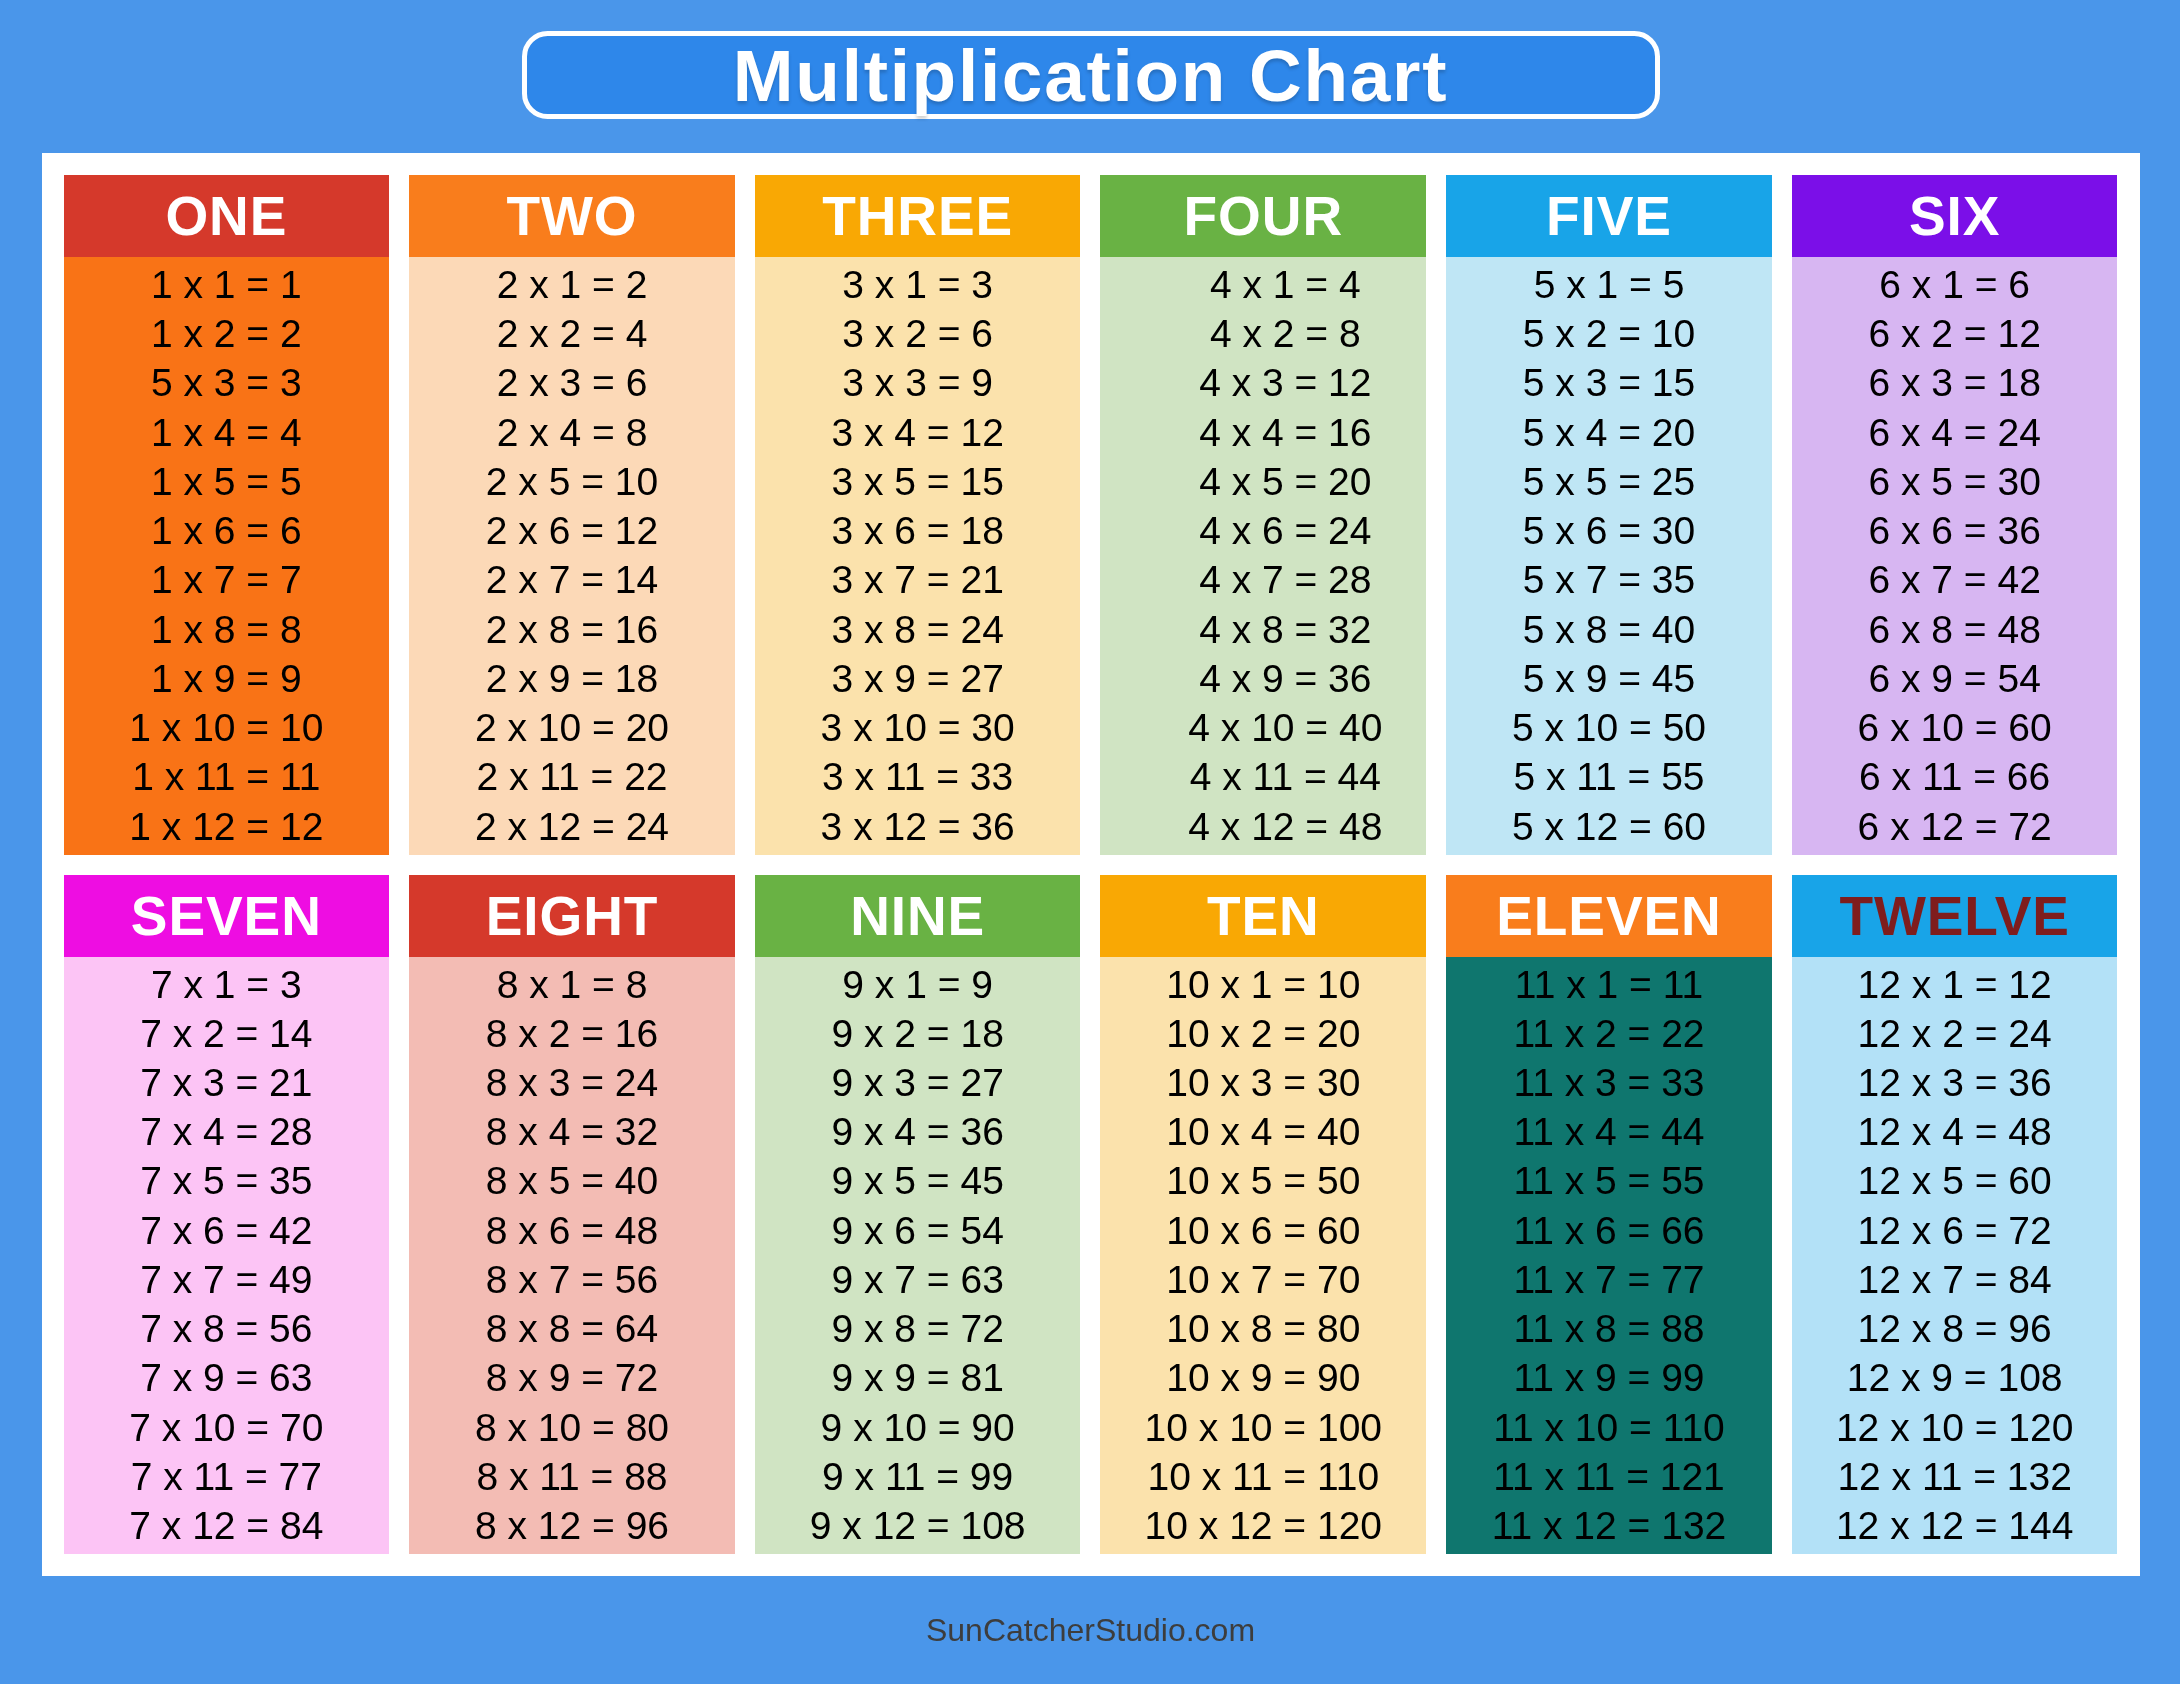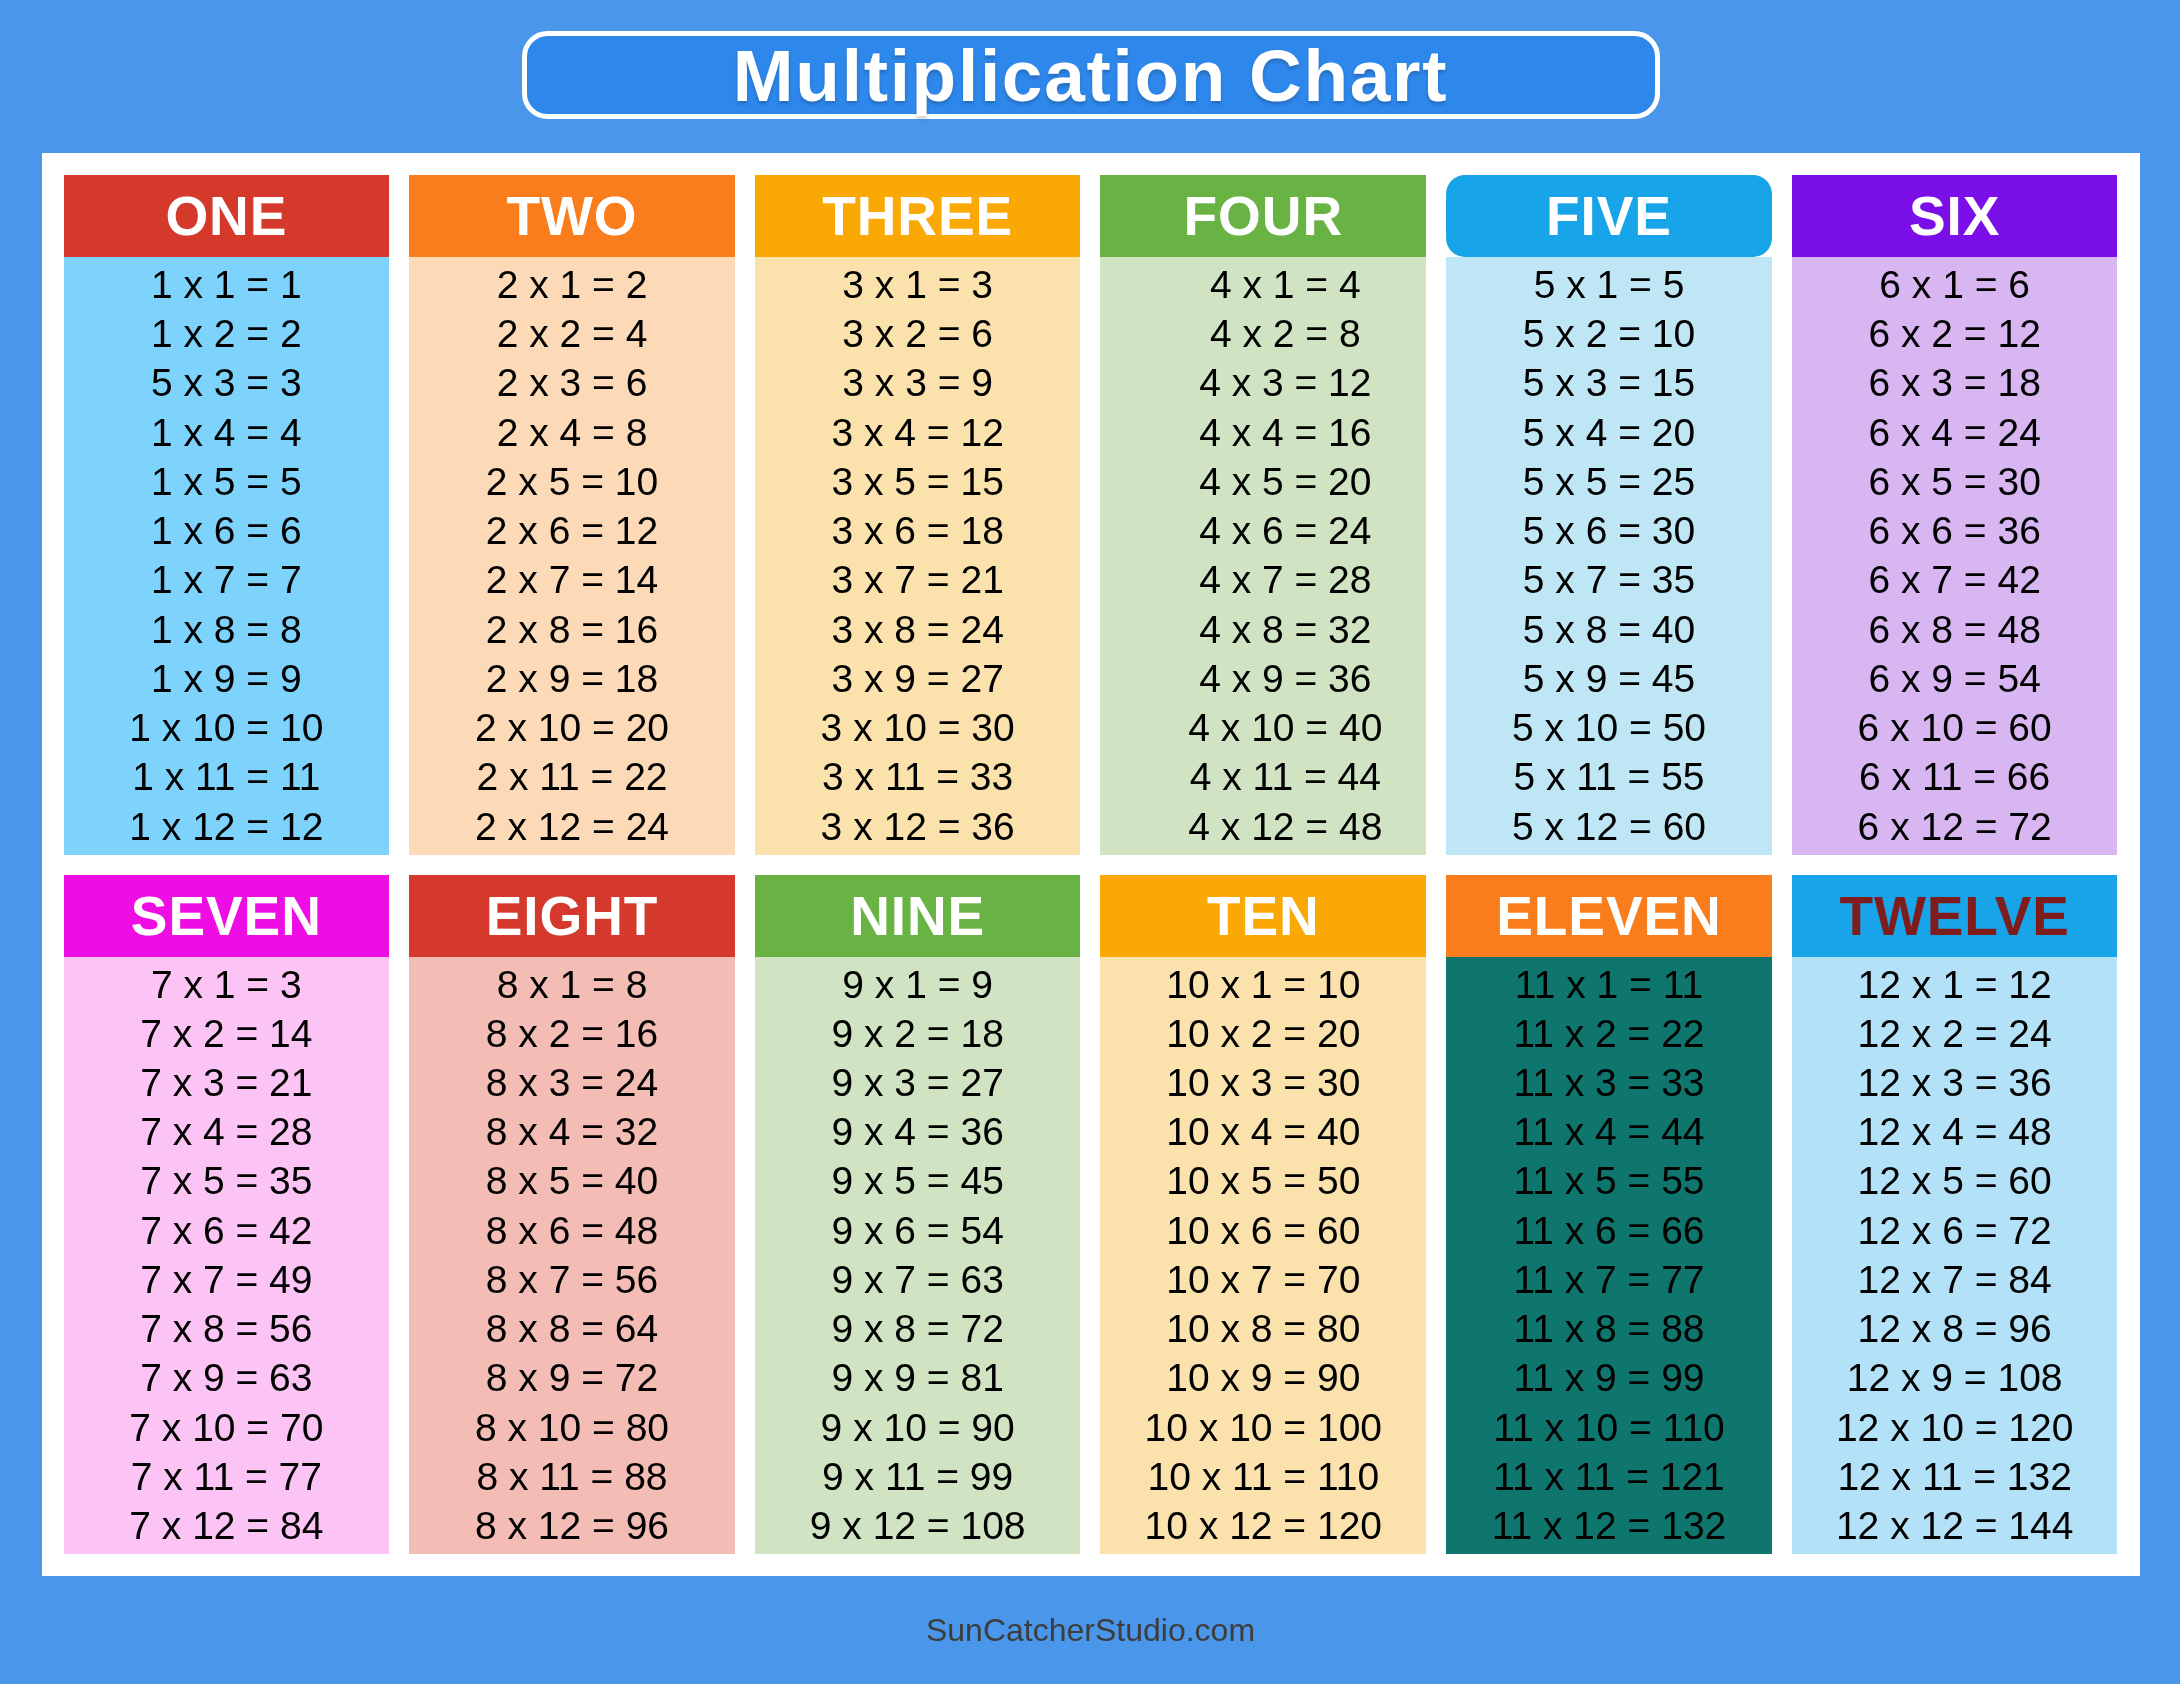--- a/index.html
+++ b/index.html
@@ -102,21 +102,21 @@
 
 <div class="canvas">
 
   <div class="title-banner">
     <div class="title-text">Multiplication Chart</div>
   </div>
 
   <div class="panel" id="tables-grid">
   <div class="mtable">
     <div class="mtable-header" style="background: rgb(213, 57, 43); color: rgb(255, 255, 255);">ONE</div>
-    <div class="mtable-body" style="background: #7dd3fc; justify-content: center;">
+    <div class="mtable-body" style="background: #f97316; justify-content: center;">
           <div class="fact-row">1 x 1 = 1</div>
           <div class="fact-row">1 x 2 = 2</div>
           <div class="fact-row">5 x 3 = 3</div>
           <div class="fact-row">1 x 4 = 4</div>
           <div class="fact-row">1 x 5 = 5</div>
           <div class="fact-row">1 x 6 = 6</div>
           <div class="fact-row">1 x 7 = 7</div>
           <div class="fact-row">1 x 8 = 8</div>
           <div class="fact-row">1 x 9 = 9</div>
           <div class="fact-row">1 x 10 = 10</div>
@@ -173,21 +173,21 @@
           <div class="fact-row">4 x 7 = 28</div>
           <div class="fact-row">4 x 8 = 32</div>
           <div class="fact-row">4 x 9 = 36</div>
           <div class="fact-row">4 x 10 = 40</div>
           <div class="fact-row">4 x 11 = 44</div>
           <div class="fact-row">4 x 12 = 48</div>
         </div>
   </div>
 
   <div class="mtable">
-    <div class="mtable-header" style="background: rgb(24, 164, 232); color: rgb(255, 255, 255); border-radius: 19px;">FIVE</div>
+    <div class="mtable-header" style="background: rgb(24, 164, 232); color: rgb(255, 255, 255);">FIVE</div>
     <div class="mtable-body" style="background: rgb(191, 230, 245);">
           <div class="fact-row">5 x 1 = 5</div>
           <div class="fact-row">5 x 2 = 10</div>
           <div class="fact-row">5 x 3 = 15</div>
           <div class="fact-row">5 x 4 = 20</div>
           <div class="fact-row">5 x 5 = 25</div>
           <div class="fact-row">5 x 6 = 30</div>
           <div class="fact-row">5 x 7 = 35</div>
           <div class="fact-row">5 x 8 = 40</div>
           <div class="fact-row">5 x 9 = 45</div>

